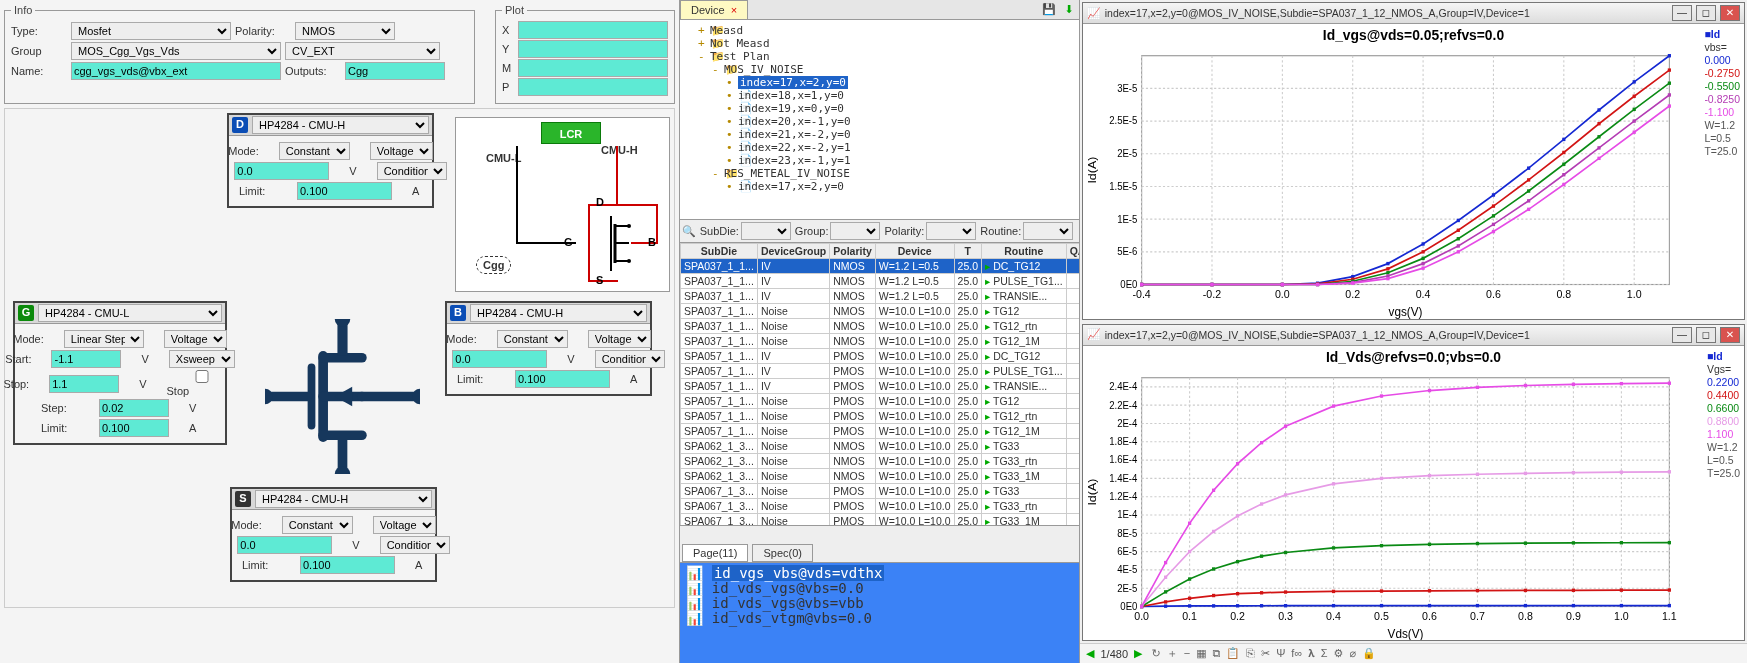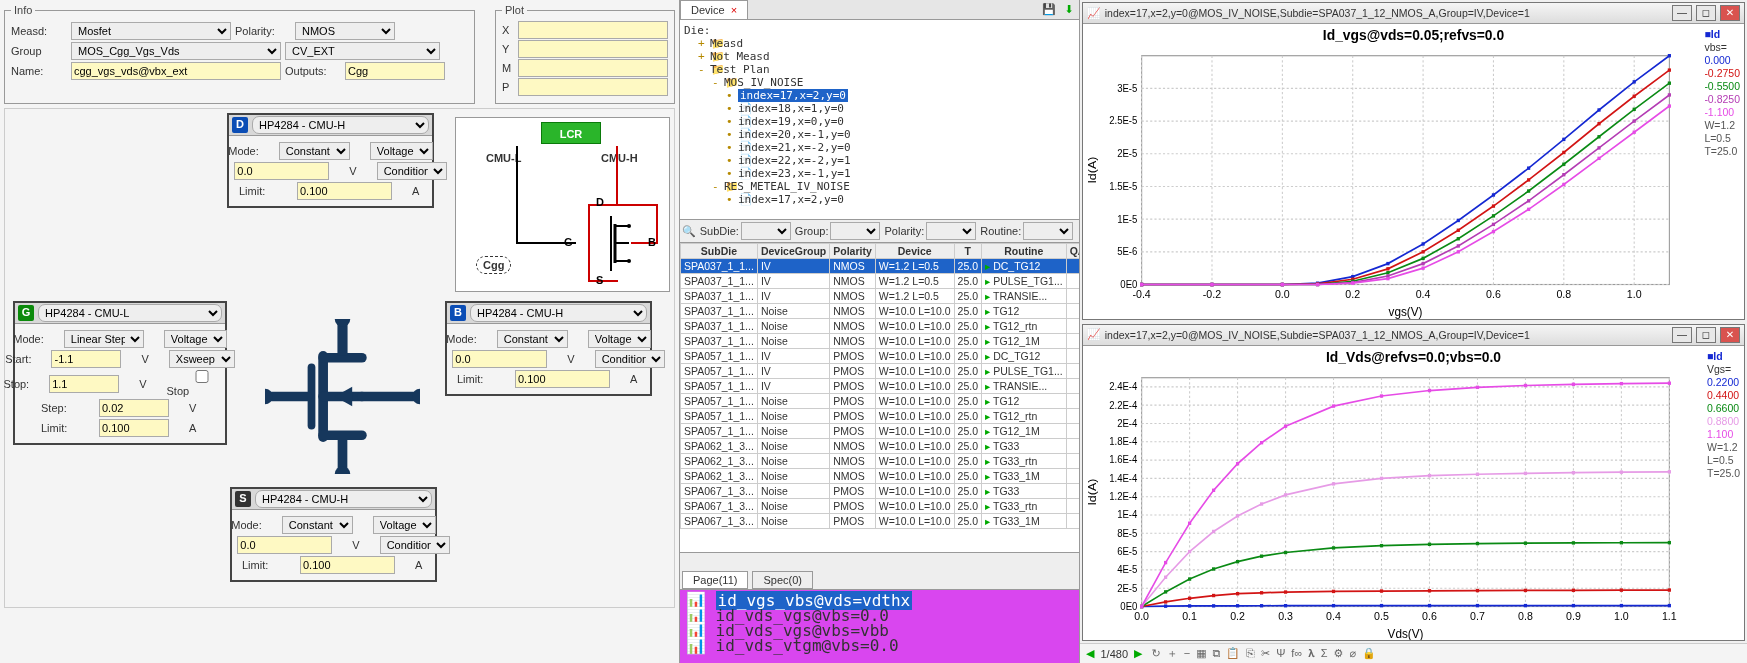--- a/index.html
+++ b/index.html
@@ -16,42 +16,42 @@
 .pane-left { width: 680px; height: 100%; border-right: 1px solid #999; padding: 4px; background:#f4f4f4; position:relative;}
 .pane-mid  { width: 400px; height: 100%; border-right: 1px solid #999; background:#f0f0f0; display:flex; flex-direction:column;}
 .pane-right{ flex: 1; height: 100%; background:#f0f0f0; display:flex; flex-direction:column;}
 
 fieldset { border:1px solid #999; padding:4px 6px 6px 6px; margin-bottom:4px; background:#f4f4f4;}
 legend { font-size:11px; color:#444; padding:0 3px; }
 
 .row { display:flex; align-items:center; gap:4px; margin:2px 0;}
 .lbl { width:56px; }
 input[type=text], select {
-  font-size:11px; padding:1px 2px; border:1px solid #aaa; background:#fef9c3; height:18px;
+  font-size:11px; padding:1px 2px; border:1px solid #aaa; background:#5eead4; height:18px;
 }
 select { background:#eee; }
 .info-sel { width:160px; }
 .info-pol { width:100px; }
 .info-group-sel{width:210px;}
 .info-group-cv{width:155px;}
 .info-name{width:210px;}
 .info-out{width:100px;}
 
 .top-row { display:flex; gap:20px;}
 .info-fs{ flex: 3;}
 .plot-fs{ flex: 1;}
 .plot-row{display:flex;align-items:center;gap:4px;margin:1px 0;}
 .plot-row .lbl{width:12px;}
 .plot-row input{width:150px;}
 
 .diagram-area{ position:relative; height:500px; border:1px solid #ccc;}
 .term-box{ position:absolute; width:207px; border:2px solid #444; background:#f4f4f4;}
 .term-head{display:flex;align-items:center;background:#d8d8d8;border-bottom:1px solid #999;padding:1px 3px;}
 .term-head .tag{display:inline-block;width:16px;height:16px;line-height:15px;text-align:center;color:#fff;font-weight:bold;border-radius:2px;margin-right:4px;}
-.term-head select{flex:1;border-radius:7px;}
+.term-head select{flex:1;}
 .term-body{padding:4px;}
 .tb-row{display:flex;align-items:center;gap:20px;margin:2px 0;justify-content:center;}
 .tb-row .mlbl{width:38px;}
 .tb-row select{width:95px;}
 .tb-row .vs{width:70px;}
 .tb-row input{width:70px;}
 .tb-row .unit{width:10px;}
 
 .pos-D{top:4px;left:222px;}
 .pos-G{top:192px;left:8px;width:214px;}
@@ -61,21 +61,21 @@
 
 .lcr-mini{position:absolute;top:8px;left:450px;width:215px;height:175px;border:1px solid #999;background:#fff;}
 .lcr-bar{position:absolute;top:4px;left:85px;width:60px;height:22px;background:#2ab52a;color:#fff;font-weight:bold;text-align:center;line-height:22px;border:1px solid #0a7a0a;}
 .lcr-lab{position:absolute;font-size:11px;font-weight:bold;}
 .wire{position:absolute;background:#000;}
 .wireR{position:absolute;background:#c00;}
 
 .mosfet-big{position:absolute;top:210px;left:260px;width:155px;height:155px;}
 
 .tab-bar{display:flex;background:#e6e6e6;border-bottom:1px solid #999;align-items:center;}
-.tab{padding:3px 10px;border:1px solid #999;border-bottom:none;background:#ffffff;margin-right:2px;}
+.tab{padding:3px 10px;border:1px solid #999;border-bottom:none;background:#fef9c3;margin-right:2px;}
 .tab .x{margin-left:6px;color:#d00;cursor:pointer;}
 .tab-spacer{flex:1;}
 .tb-ico{width:18px;text-align:center;margin:0 1px;color:#555;}
 
 .tree{padding:4px;background:#fff;overflow:auto;font-family:Consolas,monospace;font-size:11px;flex:0 0 200px;border-bottom:1px solid #999;}
 .tree-node{white-space:nowrap;}
 .tree-ico{display:inline-block;width:12px;text-align:center;color:#b58900;}
 .tree .hl{background:#1e63c8;color:#fff;padding:0 2px;}
 .tree .ind1{padding-left:14px;}
 .tree .ind2{padding-left:28px;}
@@ -87,21 +87,21 @@
 
 .grid{flex:1;overflow:auto;background:#fff;font-size:10.5px;}
 .grid table{border-collapse:collapse;width:100%;}
 .grid th,.grid td{border:1px solid #ccc;padding:1px 3px;white-space:nowrap;}
 .grid th{background:#eee;position:sticky;top:0;}
 .grid tr.sel td{background:#1e63c8;color:#fff;}
 
 .page-tabs{display:flex;border-top:1px solid #999;border-bottom:1px solid #999;background:#eee;}
 .page-tabs .ptab{padding:2px 10px;border:1px solid #999;background:#fff;margin:18px 2px 0 2px;}
 
-.pages-list{background:#d946ef;padding:3px 6px;font-family:Consolas,monospace;font-size:16px; height:73px;overflow:auto;}
+.pages-list{background:#3b82f6;padding:3px 6px;font-family:Consolas,monospace;font-size:14px; height:100px;overflow:auto;}
 .pages-list .hl{background:#1e63c8;color:#fff;padding:0 2px;}
 .pages-list div{line-height:15px;}
 
 .chart-panel{border:1px solid #777;margin:2px;background:#e8e8e8;display:flex;flex-direction:column;}
 .chart-titlebar{display:flex;align-items:center;background:linear-gradient(#f5f5f5,#ddd);border-bottom:1px solid #999;padding:2px 4px;gap:4px;}
 .chart-titlebar .ctx{flex:1;font-size:10.5px;overflow:hidden;white-space:nowrap;}
 .win-btn{width:20px;height:16px;border:1px solid #777;background:#e8e8e8;text-align:center;line-height:14px;font-size:10px;}
 .win-btn.close{background:#d9534f;color:#fff;}
 .chart-body{flex:1;position:relative;background:#fff;}
 svg text{font-family:"Segoe UI",sans-serif;}
@@ -112,21 +112,21 @@
 .cgg-box{position:absolute;border:1.5px dashed #333;padding:2px 6px;font-weight:bold;border-radius:12px;}
 </style>
 </head>
 <body>
 
 <div class="pane-left">
   <div class="top-row">
     <fieldset class="info-fs">
       <legend>Info</legend>
       <div class="row">
-        <span class="lbl">Measd:</span>
+        <span class="lbl">Type:</span>
         <select class="info-sel"><option>Mosfet</option></select>
         <span class="lbl">Polarity:</span>
         <select class="info-pol"><option>NMOS</option></select>
       </div>
       <div class="row">
         <span class="lbl">Group</span>
         <select class="info-group-sel"><option>MOS_Cgg_Vgs_Vds</option></select>
         <select class="info-group-cv"><option>CV_EXT</option></select>
       </div>
       <div class="row">
@@ -266,21 +266,21 @@
             <span class="mlbl">Limit:</span>
           <input type="text" style="width: 95px;" value="0.100">
             <span class="unit">A</span>
           </div>
       </div>
     </div>
 
     <div class="lcr-mini">
       <div class="lcr-bar">LCR</div>
       <span class="lcr-lab" style="top:34px;left:30px">CMU-L</span>
-      <span class="lcr-lab" style="top:34px;left:145px">CMU-H</span>
+      <span class="lcr-lab" style="top:26px;left:145px">CMU-H</span>
       <div class="wire" style="top:28px;left:60px;width:2px;height:98px"></div>
       <div class="wire" style="top:124px;left:60px;width:60px;height:2px"></div>
       <div class="wireR" style="top:28px;left:160px;width:2px;height:60px"></div>
       <div class="wireR" style="top:86px;left:132px;width:70px;height:2px"></div>
       <div class="wireR" style="top:86px;left:132px;width:2px;height:78px"></div>
       <div class="wireR" style="top:86px;left:200px;width:2px;height:40px"></div>
       <div class="wireR" style="top:124px;left:175px;width:27px;height:2px"></div>
       <div class="wireR" style="top:162px;left:132px;width:30px;height:2px"></div>
       <span class="lcr-lab" style="top:78px;left:140px;color:#000">D</span>
       <span class="lcr-lab" style="top:118px;left:108px;color:#000">G</span>
@@ -325,21 +325,20 @@
 </div>
 
 <div class="pane-mid">
   <div class="tab-bar">
     <div class="tab"><span>Device</span><span class="x">×</span></div>
     <div class="tab-spacer"></div>
     <span class="tb-ico">💾</span>
     <span class="tb-ico" style="color:#0a0">⬇</span>
   </div>
   <div class="tree">
-    <div class="tree-node">Die:</div>
     <div id="tree-body">
         <div class="tree-node ind1"><span class="tree-ico">+ 📁 </span>Measd</div>
         <div class="tree-node ind1"><span class="tree-ico">+ 📁 </span>Not Measd</div>
         <div class="tree-node ind1"><span class="tree-ico">- 📁 </span>Test Plan</div>
         <div class="tree-node ind2"><span class="tree-ico">- 📁 </span>MOS_IV_NOISE</div>
         <div class="tree-node ind3"><span class="tree-ico">• 📄 </span><span class="hl">index=17,x=2,y=0</span></div>
         <div class="tree-node ind3"><span class="tree-ico">• 📄 </span>index=18,x=1,y=0</div>
         <div class="tree-node ind3"><span class="tree-ico">• 📄 </span>index=19,x=0,y=0</div>
         <div class="tree-node ind3"><span class="tree-ico">• 📄 </span>index=20,x=-1,y=0</div>
         <div class="tree-node ind3"><span class="tree-ico">• 📄 </span>index=21,x=-2,y=0</div>

